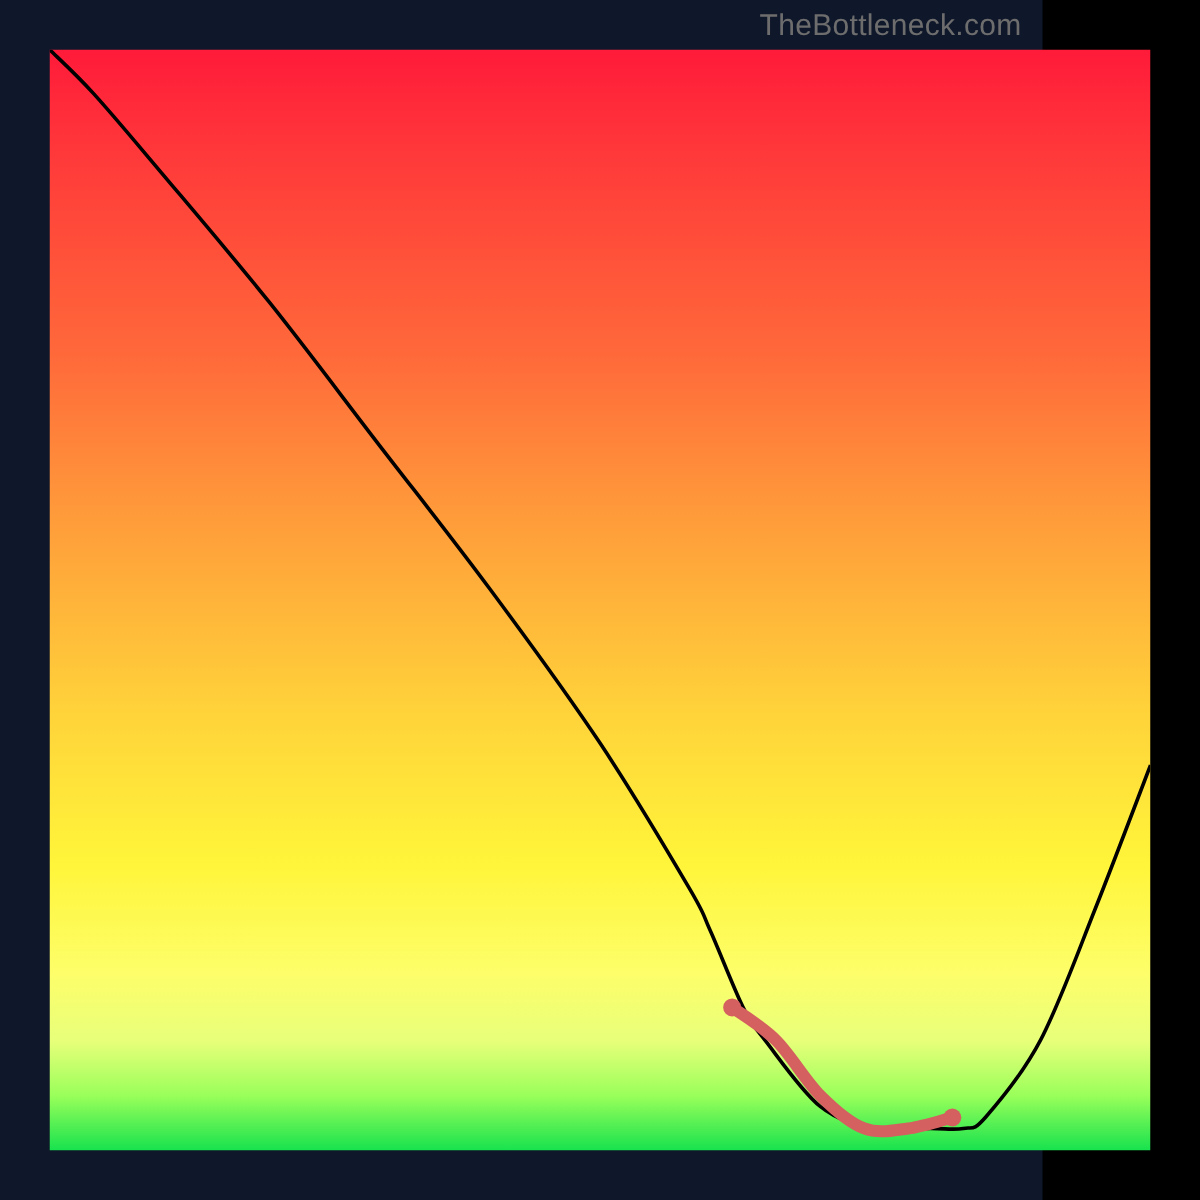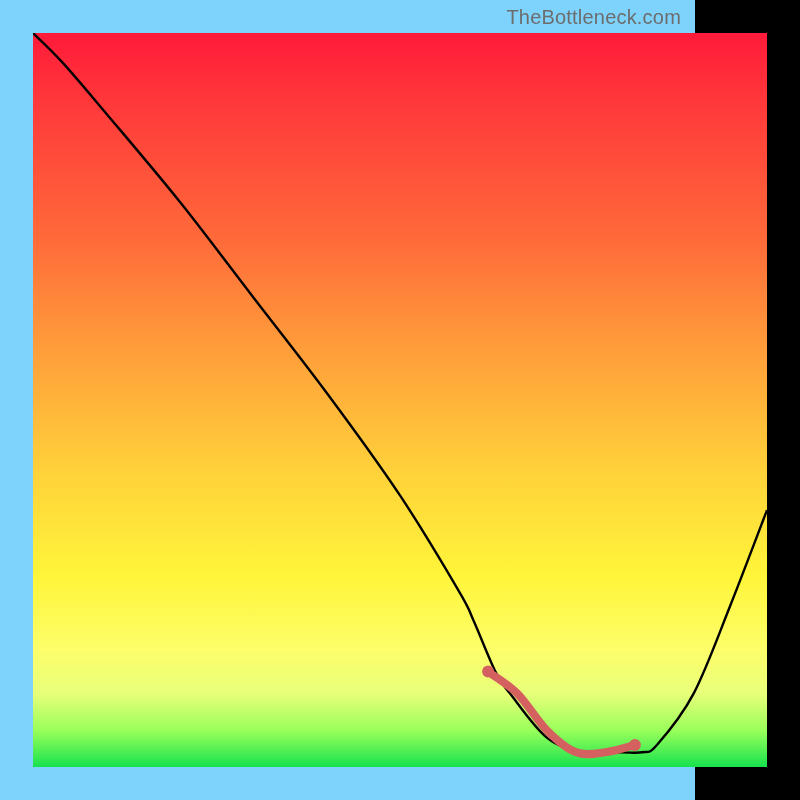--- a/index.html
+++ b/index.html
@@ -8,21 +8,21 @@
     width: 800px;
     height: 800px;
     background: #000;
     font-family: Arial, Helvetica, sans-serif;
     overflow: hidden;
   }
   .frame {
     position: relative;
     width: 695px;
     height: 800px;
-    background: #7dd3fc;
+    background: #0f172a;
   }
   .plot {
     position: absolute;
     left: 33px;
     top: 33px;
     width: 734px;
     height: 734px;
     overflow: hidden;
   }
   .gradient-bg {

